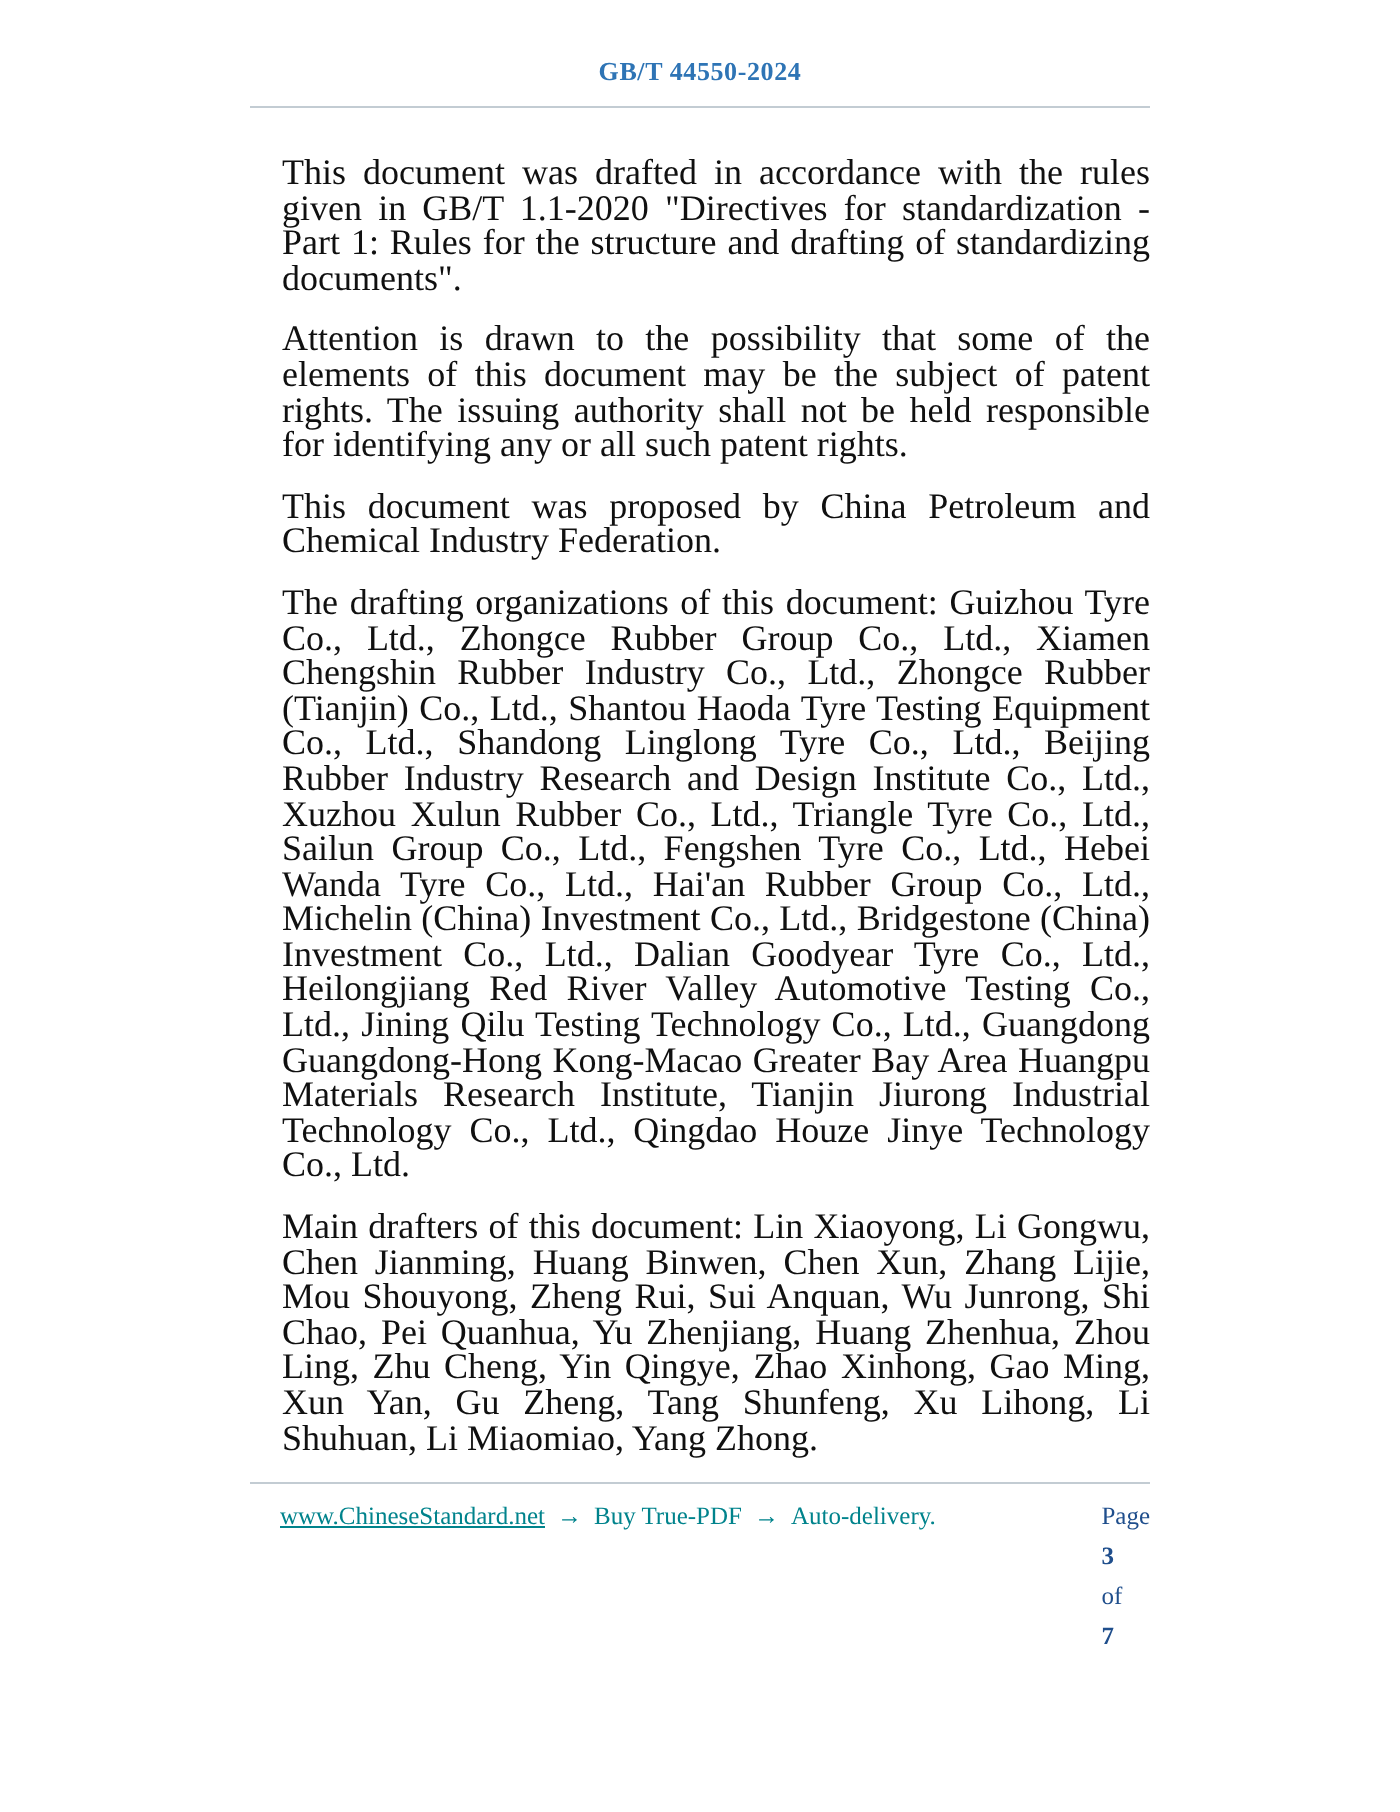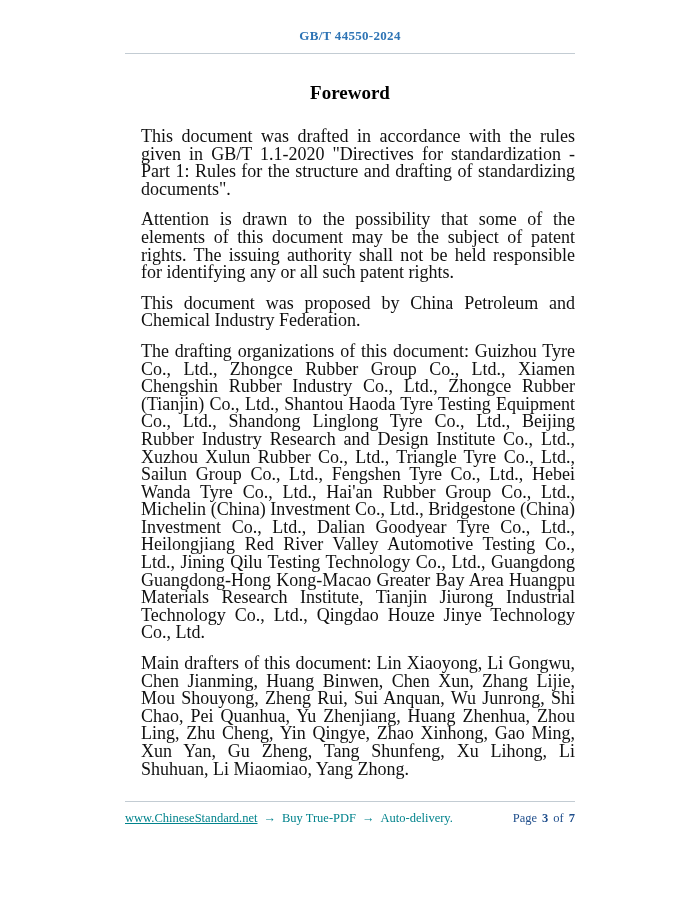--- a/index.html
+++ b/index.html
@@ -66,42 +66,43 @@
   }
   .footer-left {
     display: flex;
     gap: 6px;
     color: #00838c;
   }
   .footer-left .site-link {
     color: #00838c;
     text-decoration: underline;
     cursor: pointer;
+    margin-left: 15px;
   }
   .footer-right {
     color: #1f4e8c;
     display: flex;
     gap: 5px;
+    flex-direction: column;
   }
   .footer-right .num {
     font-weight: bold;
   }
 </style>
 </head>
 <body>
 
 <div class="page">
 
   <div class="header">
     <div class="doc-number">GB/T 44550-2024</div>
     <hr class="rule">
   </div>
 
   <div class="content">
-    <div class="title">Foreword</div>
 
     <p class="para">This document was drafted in accordance with the rules given in GB/T 1.1-2020 "Directives for standardization - Part 1: Rules for the structure and drafting of standardizing documents".</p>
 
     <p class="para">Attention is drawn to the possibility that some of the elements of this document may be the subject of patent rights. The issuing authority shall not be held responsible for identifying any or all such patent rights.</p>
 
     <p class="para">This document was proposed by China Petroleum and Chemical Industry Federation.</p>
 
 
     <p class="para">The drafting organizations of this document: Guizhou Tyre Co., Ltd., Zhongce Rubber Group Co., Ltd., Xiamen Chengshin Rubber Industry Co., Ltd., Zhongce Rubber (Tianjin) Co., Ltd., Shantou Haoda Tyre Testing Equipment Co., Ltd., Shandong Linglong Tyre Co., Ltd., Beijing Rubber Industry Research and Design Institute Co., Ltd., Xuzhou Xulun Rubber Co., Ltd., Triangle Tyre Co., Ltd., Sailun Group Co., Ltd., Fengshen Tyre Co., Ltd., Hebei Wanda Tyre Co., Ltd., Hai'an Rubber Group Co., Ltd., Michelin (China) Investment Co., Ltd., Bridgestone (China) Investment Co., Ltd., Dalian Goodyear Tyre Co., Ltd., Heilongjiang Red River Valley Automotive Testing Co., Ltd., Jining Qilu Testing Technology Co., Ltd., Guangdong Guangdong-Hong Kong-Macao Greater Bay Area Huangpu Materials Research Institute, Tianjin Jiurong Industrial Technology Co., Ltd., Qingdao Houze Jinye Technology Co., Ltd.</p>
 

